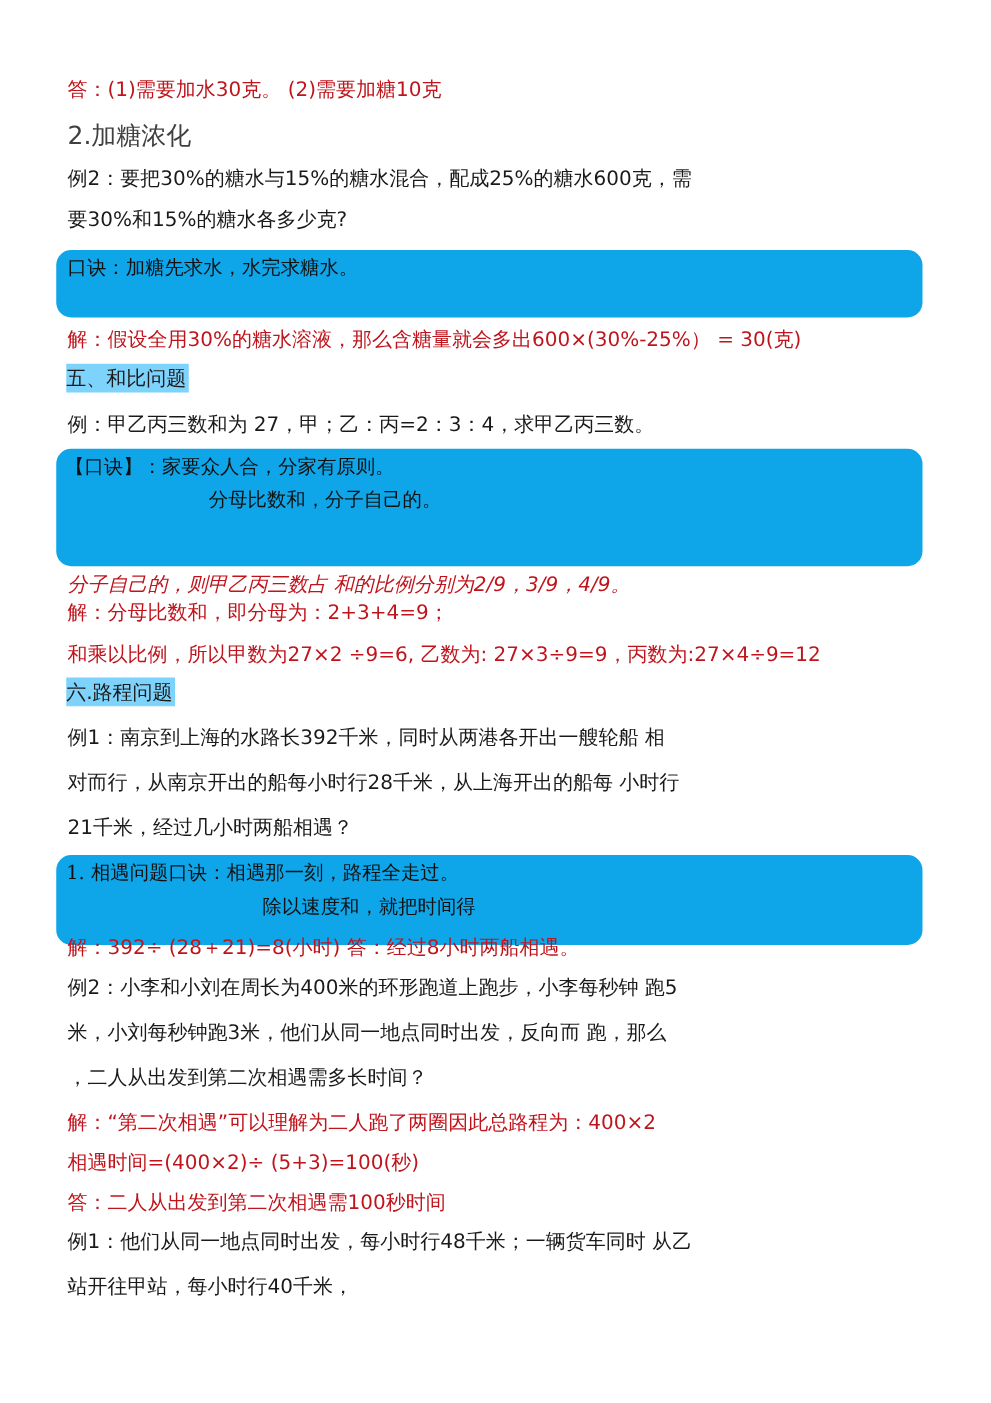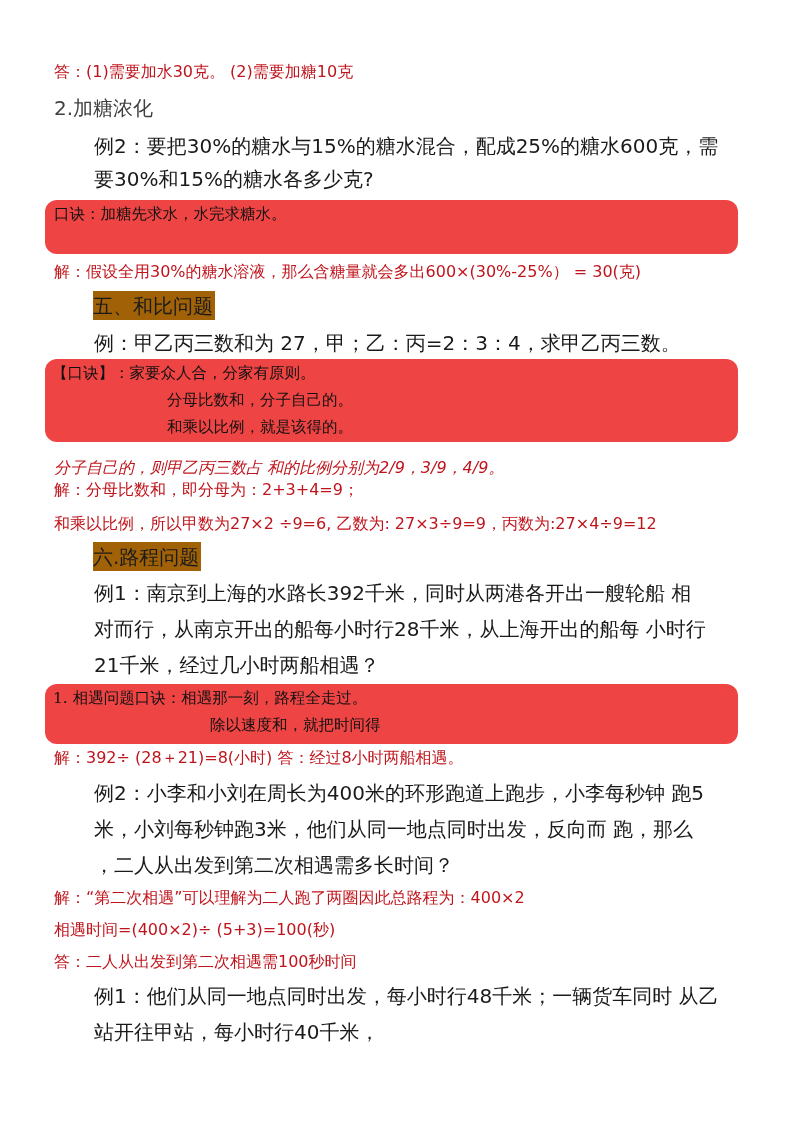--- a/index.html
+++ b/index.html
@@ -3,25 +3,25 @@
 <meta charset="utf-8">
 <style>
   html, body { margin: 0; padding: 0; }
   body {
     width: 793px; height: 1122px; background: #ffffff; position: relative; overflow: hidden;
     font-family: "DejaVu Sans", "Liberation Sans", sans-serif;
   }
   .line { position: absolute; left: 54px; white-space: nowrap; }
   .red { color: #c0141c; font-size: 16px; }
   .purple { color: #404040; font-size: 20px; }
-  .black { color: #1a1a1a; font-size: 20px; margin-left: 40px; }
-  .hl { background: #a16207; padding: 2px 2px 0 0; display: inline-block; }
+  .black { color: #1a1a1a; font-size: 16px; }
+  .hl { background: #7dd3fc; padding: 2px 2px 0 0; display: inline-block; }
   .box {
     position: absolute; left: 45px; width: 693px;
-    background: #ef4444; border-radius: 12px;
+    background: #0ea5e9; border-radius: 12px;
     font-family: "DejaVu Serif", "Liberation Serif", serif;
     color: #111; font-size: 15.5px;
   }
   .box .bl { position: absolute; white-space: nowrap; }
 </style>
 </head>
 <body>
 
 <div class="line red" style="top:62px;">答：(1)需要加水30克。 (2)需要加糖10克</div>
 <div class="line purple" style="top:95px;">2.加糖浓化</div>
@@ -33,39 +33,38 @@
   <div class="bl" style="left:9px; top:4px;">口诀：加糖先求水，水完求糖水。</div>
 </div>
 
 <div class="line red" style="top:262px;">解：假设全用30%的糖水溶液，那么含糖量就会多出600×(30%-25%） = 30(克)</div>
 
 <div class="line black" style="top:291px; left:53px;">
   <span class="hl">五、和比问题</span>
 </div>
 <div class="line black" style="top:330px;">例：甲乙丙三数和为 27，甲；乙：丙=2：3：4，求甲乙丙三数。</div>
 
-<div class="box" style="top:359px; height:83px;">
+<div class="box" style="top:359px; height:94px;">
   <div class="bl" style="left:7px; top:4px;">【口诀】：家要众人合，分家有原则。</div>
   <div class="bl" style="left:122px; top:31px;">分母比数和，分子自己的。</div>
-  <div class="bl" style="left:122px; top:58px;">和乘以比例，就是该得的。</div>
 </div>
 
 <div class="line red" style="top:450px;margin-top:30px;">解：分母比数和，即分母为：2+3+4=9；</div>
 <div class="line red" style="top:458px;font-style:italic;">分子自己的，则甲乙丙三数占 和的比例分别为2/9，3/9，4/9。</div>
 <div class="line red" style="top:514px;">和乘以比例，所以甲数为27×2 ÷9=6, 乙数为: 27×3÷9=9，丙数为:27×4÷9=12</div>
 
 <div class="line black" style="top:542px; left:53px;">
   <span class="hl">六.路程问题</span>
 </div>
 
 <div class="line black" style="top:580px;">例1：南京到上海的水路长392千米，同时从两港各开出一艘轮船 相</div>
 <div class="line black" style="top:616px;">对而行，从南京开出的船每小时行28千米，从上海开出的船每 小时行</div>
 <div class="line black" style="top:652px;">21千米，经过几小时两船相遇？</div>
 
-<div class="box" style="top:684px; height:60px;">
+<div class="box" style="top:684px; height:72px;">
   <div class="bl" style="left:8px; top:4px;">1. 相遇问题口诀：相遇那一刻，路程全走过。</div>
   <div class="bl" style="left:165px; top:31px;">除以速度和，就把时间得</div>
 </div>
 
 <div class="line red" style="top:748px;">解：392÷ (28＋21)=8(小时)  答：经过8小时两船相遇。</div>
 
 <div class="line black" style="top:780px;">例2：小李和小刘在周长为400米的环形跑道上跑步，小李每秒钟 跑5</div>
 <div class="line black" style="top:816px;">米，小刘每秒钟跑3米，他们从同一地点同时出发，反向而 跑，那么</div>
 <div class="line black" style="top:852px;">，二人从出发到第二次相遇需多长时间？</div>
 

